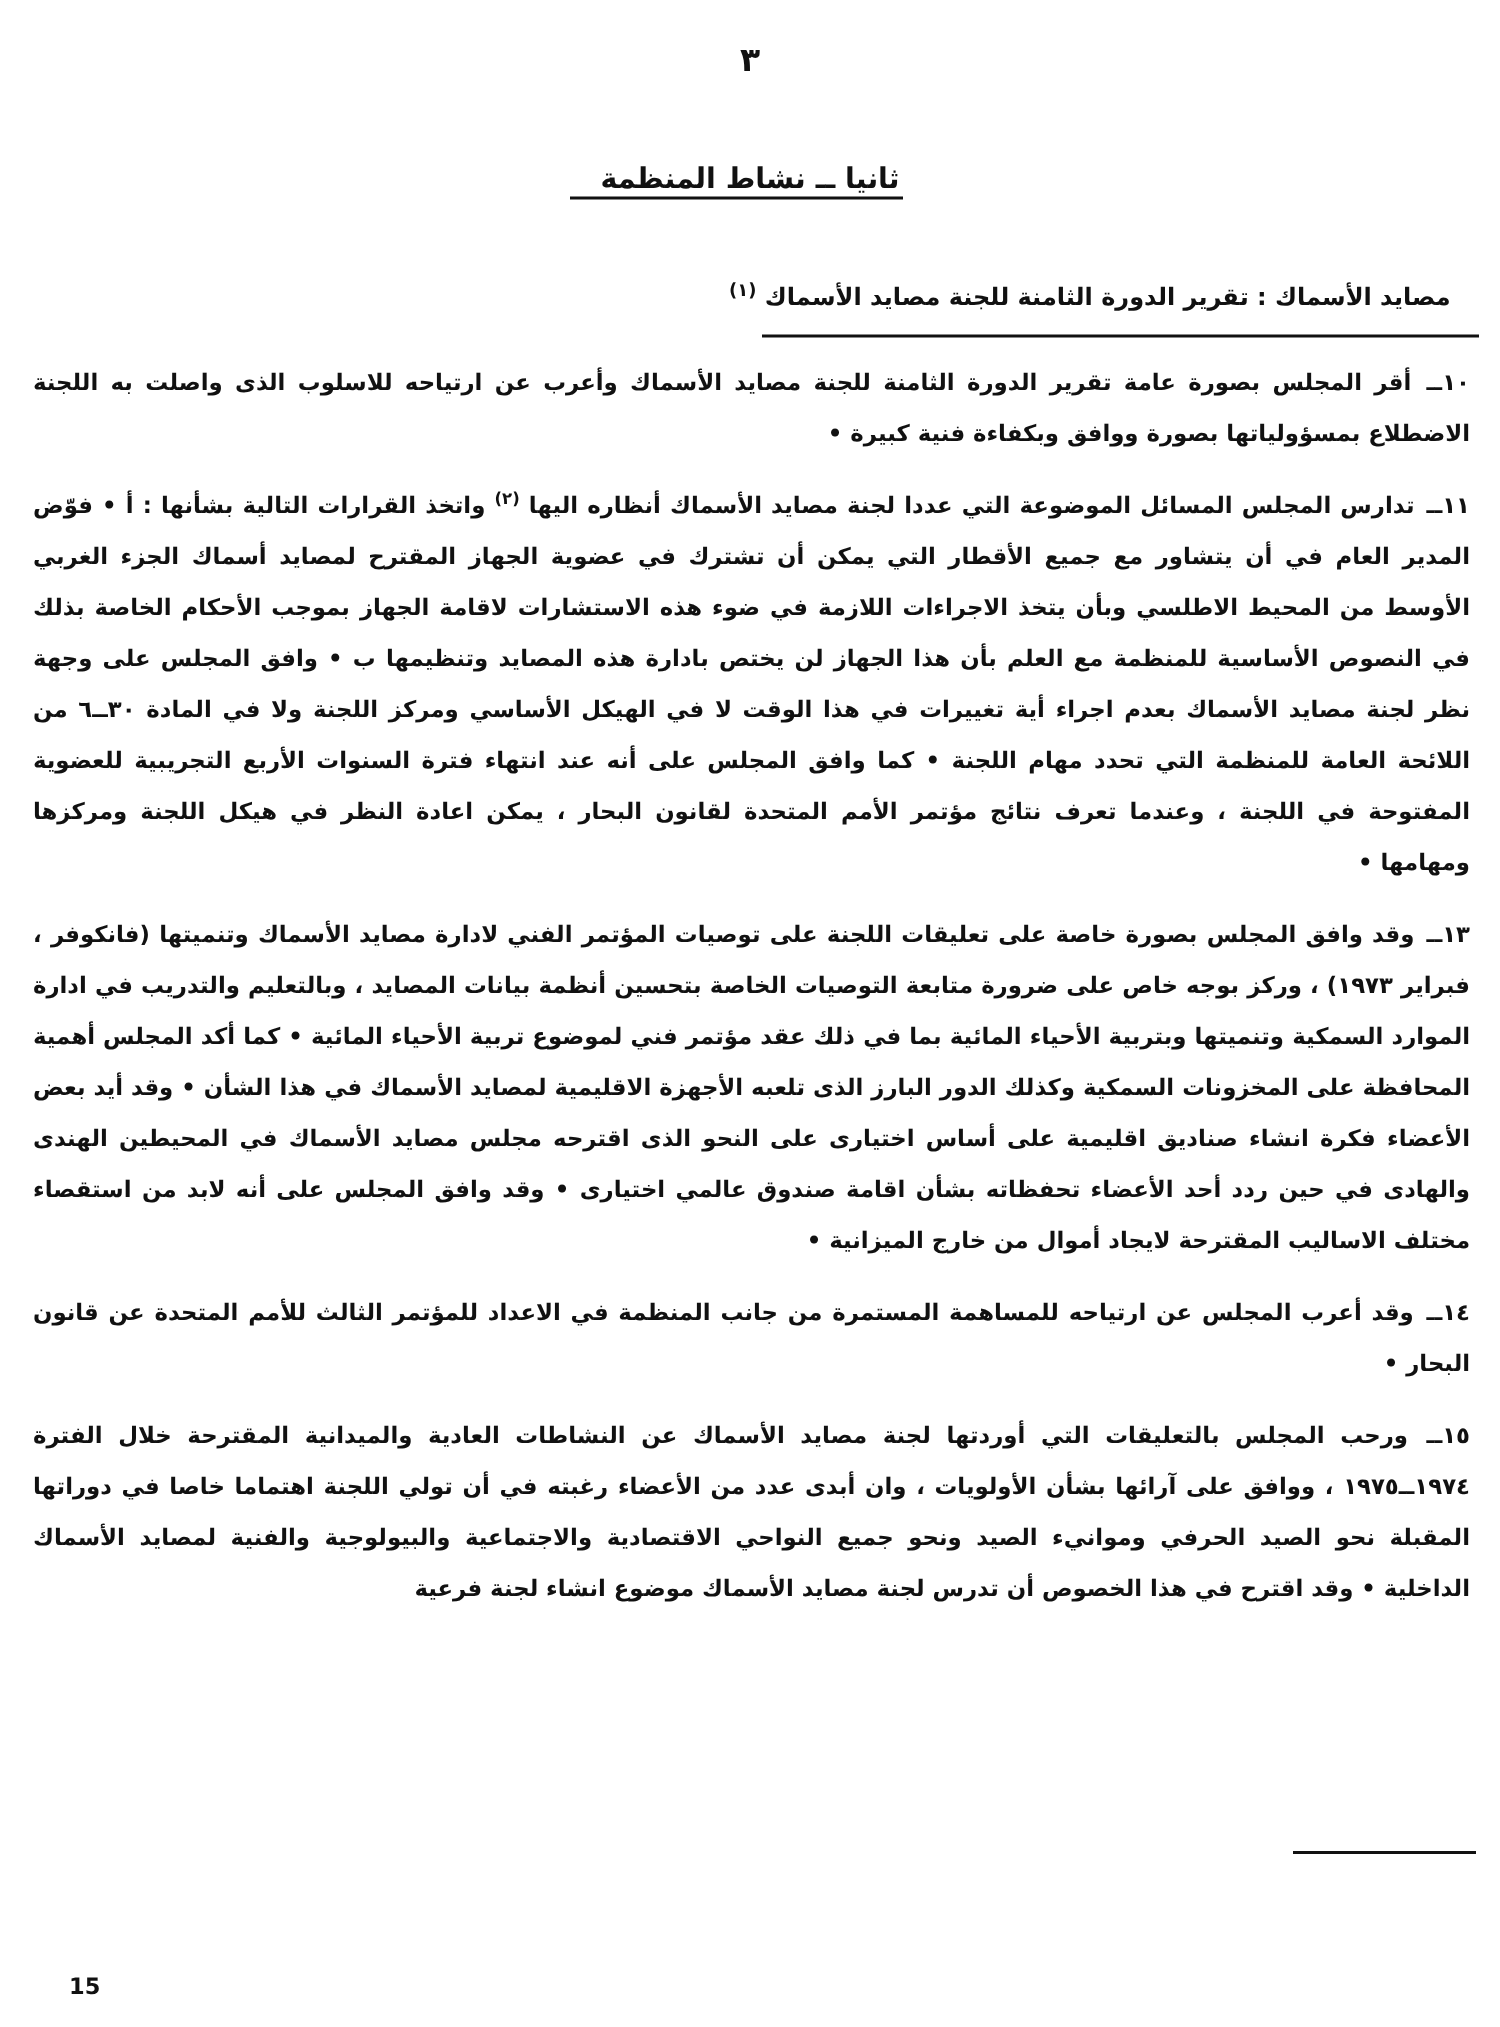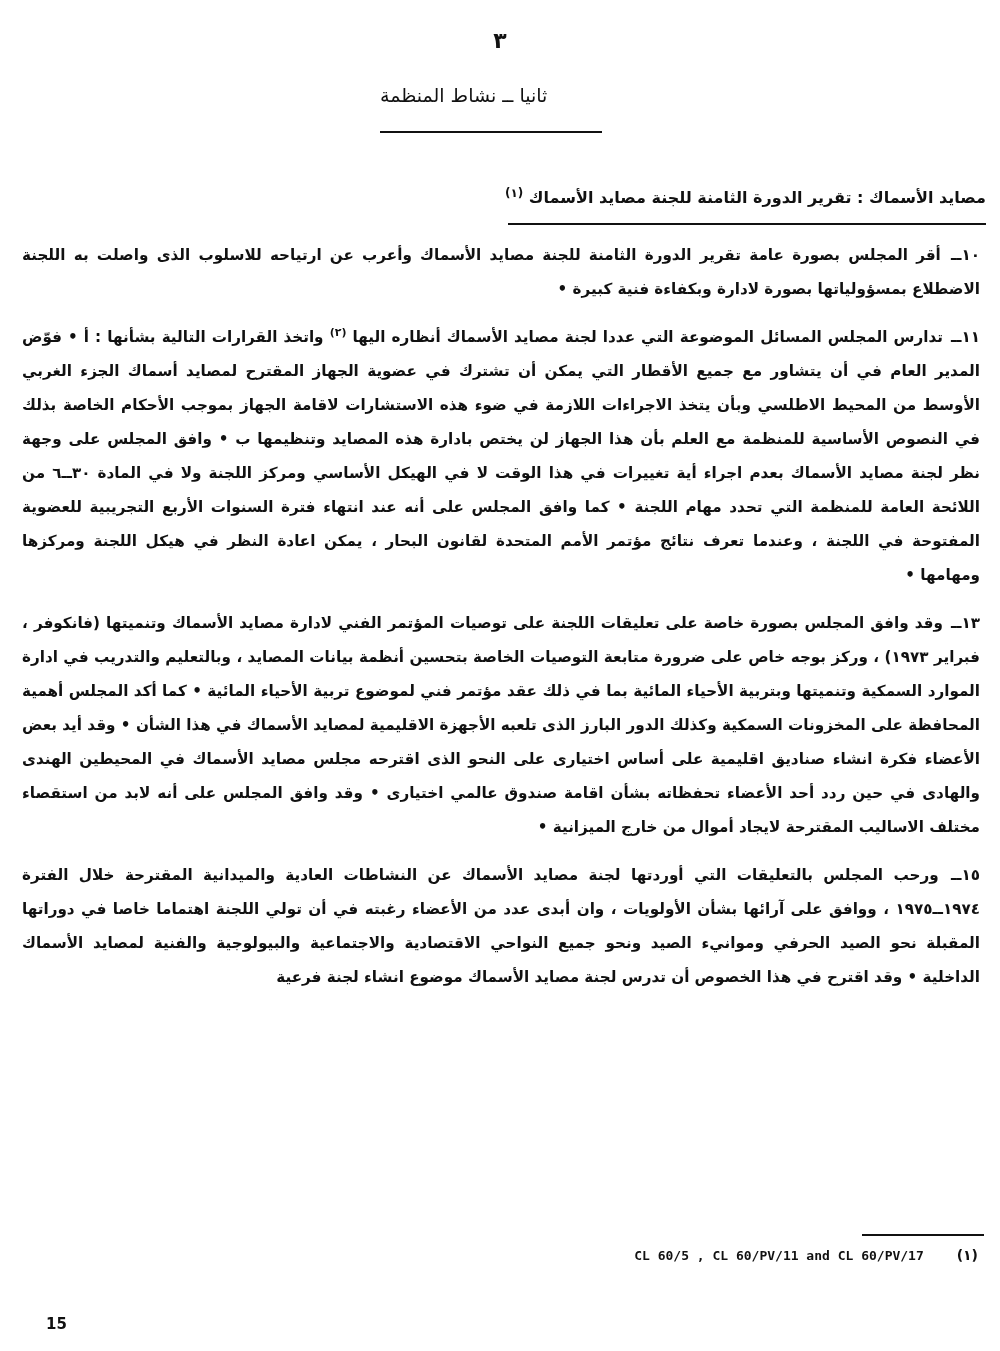--- a/index.html
+++ b/index.html
@@ -5,28 +5,28 @@
     html, body { margin: 0; padding: 0; background: #ffffff; }
     body {
       width: 1000px; height: 1351px; position: relative; overflow: hidden;
       font-family: "DejaVu Sans", sans-serif; color: #111111;
     }
     .page-number {
       position: absolute; top: 28px; left: 0; width: 1000px; text-align: center;
       font-size: 22px; font-weight: bold;
     }
     .section-title {
-      position: absolute; top: 84px; left: 380px; width: 240px; text-align: left;
-      font-size: 19px; font-weight: normal; direction: rtl;
+      position: absolute; top: 108px; left: 380px; width: 240px; text-align: center;
+      font-size: 19px; font-weight: bold; direction: rtl;
     }
     .section-title-rule {
       position: absolute; top: 131px; left: 380px; width: 222px; height: 2px; background: #111;
     }
     .subheading {
-      position: absolute; top: 186px; right: 14px; width: 500px; direction: rtl; text-align: right;
+      position: absolute; top: 186px; right: 14px; width: 500px; direction: rtl; text-align: left;
       font-size: 16px; font-weight: bold; white-space: nowrap;
     }
     .subheading sup { font-size: 12px; }
     .subheading-rule {
       position: absolute; top: 223px; left: 508px; width: 478px; height: 2px; background: #111;
     }
     .body {
       position: absolute; top: 238px; left: 22px; width: 958px; direction: rtl;
     }
     .para {
@@ -58,39 +58,39 @@
 
 <div class="subheading">
   <span>مصايد الأسماك : تقرير الدورة الثامنة للجنة مصايد الأسماك</span>
   <sup>(١)</sup>
 </div>
 <div class="subheading-rule"></div>
 
 <div class="body">
   <p class="para">
     <span class="num">١٠ــ</span>
-    <span>أقر المجلس بصورة عامة تقرير الدورة الثامنة للجنة مصايد الأسماك وأعرب عن ارتياحه للاسلوب الذى واصلت به اللجنة الاضطلاع بمسؤولياتها بصورة لادارة وبكفاءة فنية كبيرة •</span>
+    <span>أقر المجلس بصورة عامة تقرير الدورة الثامنة للجنة مصايد الأسماك وأعرب عن ارتياحه للاسلوب الذى واصلت به اللجنة الاضطلاع بمسؤولياتها بصورة ووافق وبكفاءة فنية كبيرة •</span>
   </p>
   <p class="para">
     <span class="num">١١ــ</span>
     <span>تدارس المجلس المسائل الموضوعة التي عددا لجنة مصايد الأسماك أنظاره اليها</span>
     <sup>(٢)</sup>
     <span>واتخذ القرارات التالية بشأنها : أ • فوّض المدير العام في أن يتشاور مع جميع الأقطار التي يمكن أن تشترك في عضوية الجهاز المقترح لمصايد أسماك الجزء الغربي الأوسط من المحيط الاطلسي وبأن يتخذ الاجراءات اللازمة في ضوء هذه الاستشارات لاقامة الجهاز بموجب الأحكام الخاصة بذلك في النصوص الأساسية للمنظمة مع العلم بأن هذا الجهاز لن يختص بادارة هذه المصايد وتنظيمها ب • وافق المجلس على وجهة نظر لجنة مصايد الأسماك بعدم اجراء أية تغييرات في هذا الوقت لا في الهيكل الأساسي ومركز اللجنة ولا في المادة ٣٠ــ٦ من اللائحة العامة للمنظمة التي تحدد مهام اللجنة • كما وافق المجلس على أنه عند انتهاء فترة السنوات الأربع التجريبية للعضوية المفتوحة في اللجنة ، وعندما تعرف نتائج مؤتمر الأمم المتحدة لقانون البحار ، يمكن اعادة النظر في هيكل اللجنة ومركزها ومهامها •</span>
   </p>
   <p class="para">
     <span class="num">١٣ــ</span>
     <span>وقد وافق المجلس بصورة خاصة على تعليقات اللجنة على توصيات المؤتمر الفني لادارة مصايد الأسماك وتنميتها (فانكوفر ، فبراير ١٩٧٣) ، وركز بوجه خاص على ضرورة متابعة التوصيات الخاصة بتحسين أنظمة بيانات المصايد ، وبالتعليم والتدريب في ادارة الموارد السمكية وتنميتها وبتربية الأحياء المائية بما في ذلك عقد مؤتمر فني لموضوع تربية الأحياء المائية • كما أكد المجلس أهمية المحافظة على المخزونات السمكية وكذلك الدور البارز الذى تلعبه الأجهزة الاقليمية لمصايد الأسماك في هذا الشأن • وقد أيد بعض الأعضاء فكرة انشاء صناديق اقليمية على أساس اختيارى على النحو الذى اقترحه مجلس مصايد الأسماك في المحيطين الهندى والهادى في حين ردد أحد الأعضاء تحفظاته بشأن اقامة صندوق عالمي اختيارى • وقد وافق المجلس على أنه لابد من استقصاء مختلف الاساليب المقترحة لايجاد أموال من خارج الميزانية •</span>
   </p>
   <p class="para">
+    <span class="num">١٤ــ</span>
+    <span>وقد أعرب المجلس عن ارتياحه للمساهمة المستمرة من جانب المنظمة في الاعداد للمؤتمر الثالث للأمم المتحدة عن قانون البحار •</span>
+  </p>
+  <p class="para">
     <span class="num">١٥ــ</span>
     <span>ورحب المجلس بالتعليقات التي أوردتها لجنة مصايد الأسماك عن النشاطات العادية والميدانية المقترحة خلال الفترة ١٩٧٤ــ١٩٧٥ ، ووافق على آرائها بشأن الأولويات ، وان أبدى عدد من الأعضاء رغبته في أن تولي اللجنة اهتماما خاصا في دوراتها المقبلة نحو الصيد الحرفي وموانيء الصيد ونحو جميع النواحي الاقتصادية والاجتماعية والبيولوجية والفنية لمصايد الأسماك الداخلية • وقد اقترح في هذا الخصوص أن تدرس لجنة مصايد الأسماك موضوع انشاء لجنة فرعية</span>
   </p>
 </div>
 
 <div class="footnote-rule"></div>
 <div class="footnotes">
-  <div>
-    <span class="fn-marker">(١)</span>
-    <span class="fn-latin">CL 60/5 , CL 60/PV/11 and CL 60/PV/17</span>
-  </div>
 </div>
 
 <div class="bottom-code">15</div>
 
 </body></html>

